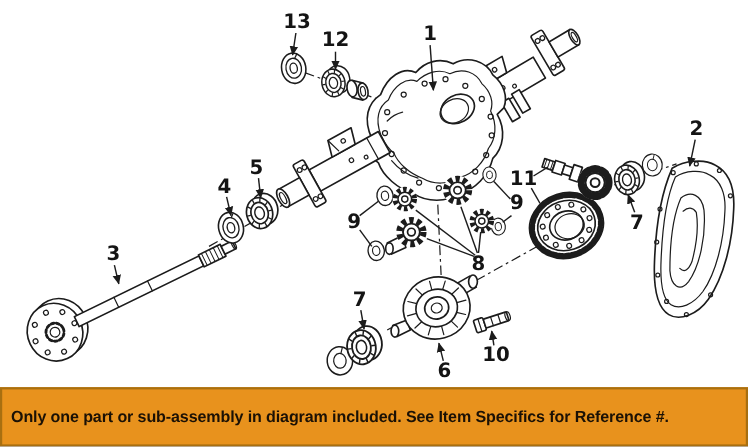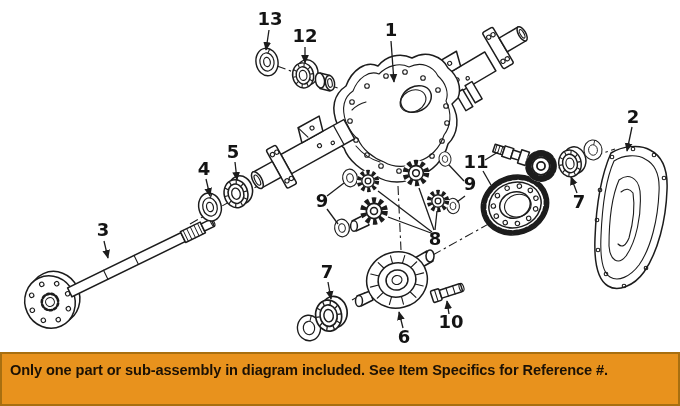--- a/index.html
+++ b/index.html
@@ -12,21 +12,21 @@
   .dwg-svg{position:absolute;left:0;top:0;}
   .dwg{stroke:var(--line);stroke-width:1.5;fill:none;stroke-linecap:round;stroke-linejoin:round;}
   .fw{fill:#fff;}
   .thin{stroke-width:1.1;}
   .cdash{stroke:var(--line);stroke-width:1.1;fill:none;stroke-dasharray:9 3.5 2.5 3.5;}
   .leader{stroke:var(--line);stroke-width:1.3;fill:none;}
   .callout{font-family:"DejaVu Sans","Liberation Sans",sans-serif;font-weight:700;font-size:18px;
            fill:#141414;text-anchor:middle;stroke:none;}
   .banner{position:absolute;left:0;right:0;bottom:0;height:54px;box-sizing:border-box;
           background:var(--banner-bg);border:2px solid var(--banner-border);
-          padding:6px 8px 5px 8px;display:flex;flex-direction:row;justify-content:flex-start;}
+          padding:6px 8px 5px 8px;display:flex;flex-direction:column;justify-content:center;}
   .banner-line{font-weight:700;font-size:14.6px;line-height:20px;color:var(--banner-text);
                letter-spacing:-0.1px;white-space:nowrap;}
 </style>
 </head>
 <body>
 
 <div class="stage">
 
   <svg class="dwg-svg" width="680" height="352" viewBox="0 0 680 352">
     <defs>

